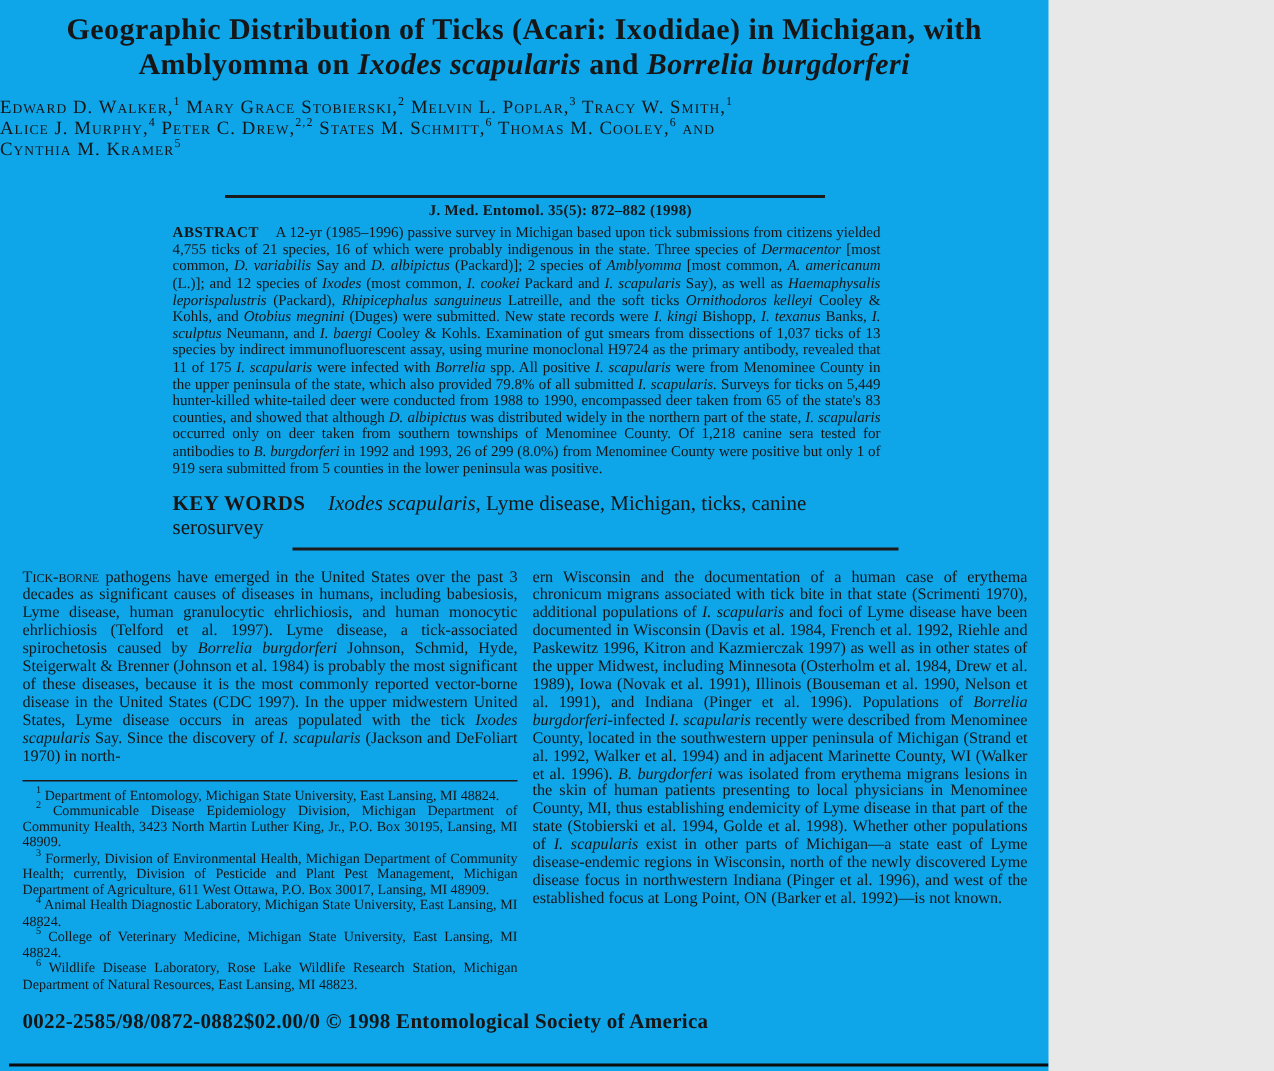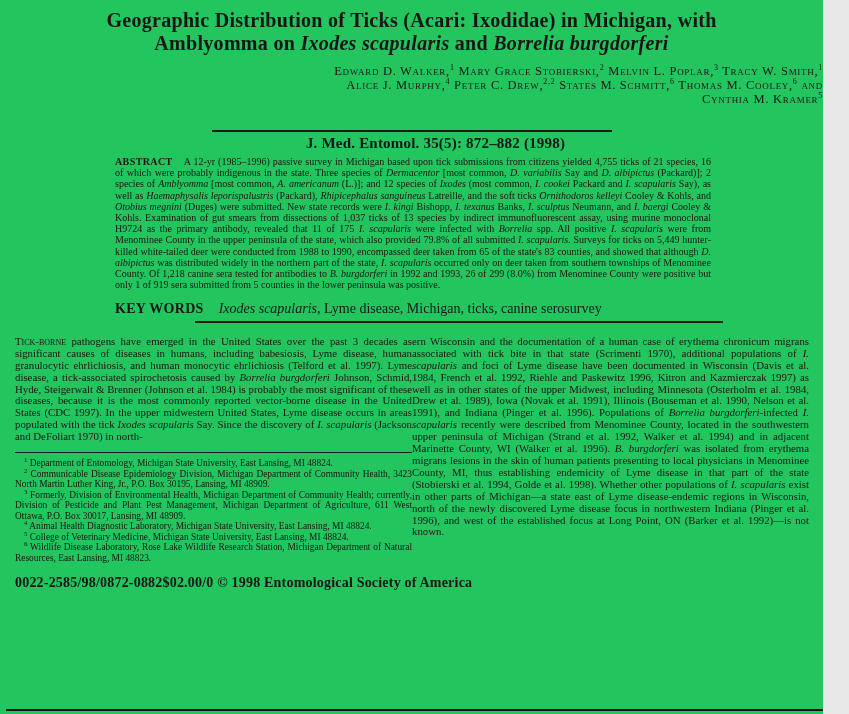--- a/index.html
+++ b/index.html
@@ -1,46 +1,46 @@
 <!DOCTYPE html>
 <html><head>
 <meta charset="utf-8">
 <style>
   html,body{margin:0;padding:0;background:#e8e8e8;}
   .page{
-    width:823px;height:714px;
-    background:#22c55e;color:#161616;
+    width:699px;height:714px;
+    background:#0ea5e9;color:#161616;
     font-family:"Liberation Serif","DejaVu Serif",serif;
     position:relative;overflow:hidden;
   }
   .it{font-style:italic;}
   .sc{font-variant:small-caps;}
   sup{line-height:0;font-size:70%;}
 
   .title{
     text-align:center;font-weight:bold;font-size:20px;line-height:23px;
     padding-top:9px;letter-spacing:0.3px;
   }
   .authors{
-    text-align:right;margin-top:9px;font-size:12.5px;line-height:14px;
+    text-align:left;margin-top:9px;font-size:12.5px;line-height:14px;
     font-variant:small-caps;letter-spacing:0.7px;
   }
   .authors sup{font-size:8px;font-variant:normal;}
   .mid-rule{width:400px;height:2px;background:#1b1b1b;margin:24px auto 0;}
   .journal{
-    text-align:center;font-size:15px;font-weight:bold;margin-top:3px;letter-spacing:0.2px;padding-left:48px;
+    text-align:center;font-size:10px;font-weight:bold;margin-top:3px;letter-spacing:0.2px;padding-left:48px;
   }
   .abstract{
     margin:4px 112px 0 115px;font-size:10px;line-height:11.2px;text-align:justify;
   }
   .abstract .label{font-weight:bold;margin-right:11px;letter-spacing:0.4px;}
   .keywords{margin:11px 112px 0 115px;font-size:14px;}
   .keywords .label{font-weight:bold;margin-right:15px;letter-spacing:0.3px;}
   .kw-rule{height:1.5px;background:#1b1b1b;margin:4px 100px 0 195px;}
-  .columns{display:flex;margin:13px 14px 0 15px;}
+  .columns{display:flex;gap:10px;margin:13px 14px 0 15px;}
   .col{width:405px;font-size:10.8px;line-height:11.9px;text-align:justify;}
   .col p{margin:0;}
   .fn-rule{height:1px;background:#1b1b1b;margin:9px 0 5px;}
   .footnote{
     margin:0;font-size:9.4px;line-height:10.5px;text-align:justify;text-indent:9px;
   }
   .footnote sup{font-size:6.8px;}
   .issn{margin:12px 0 0 15px;font-size:14px;font-weight:bold;letter-spacing:0.2px;}
   .bottom-line{position:absolute;left:6px;right:0;bottom:3px;height:2px;background:#0c0c0c;}
 </style>

